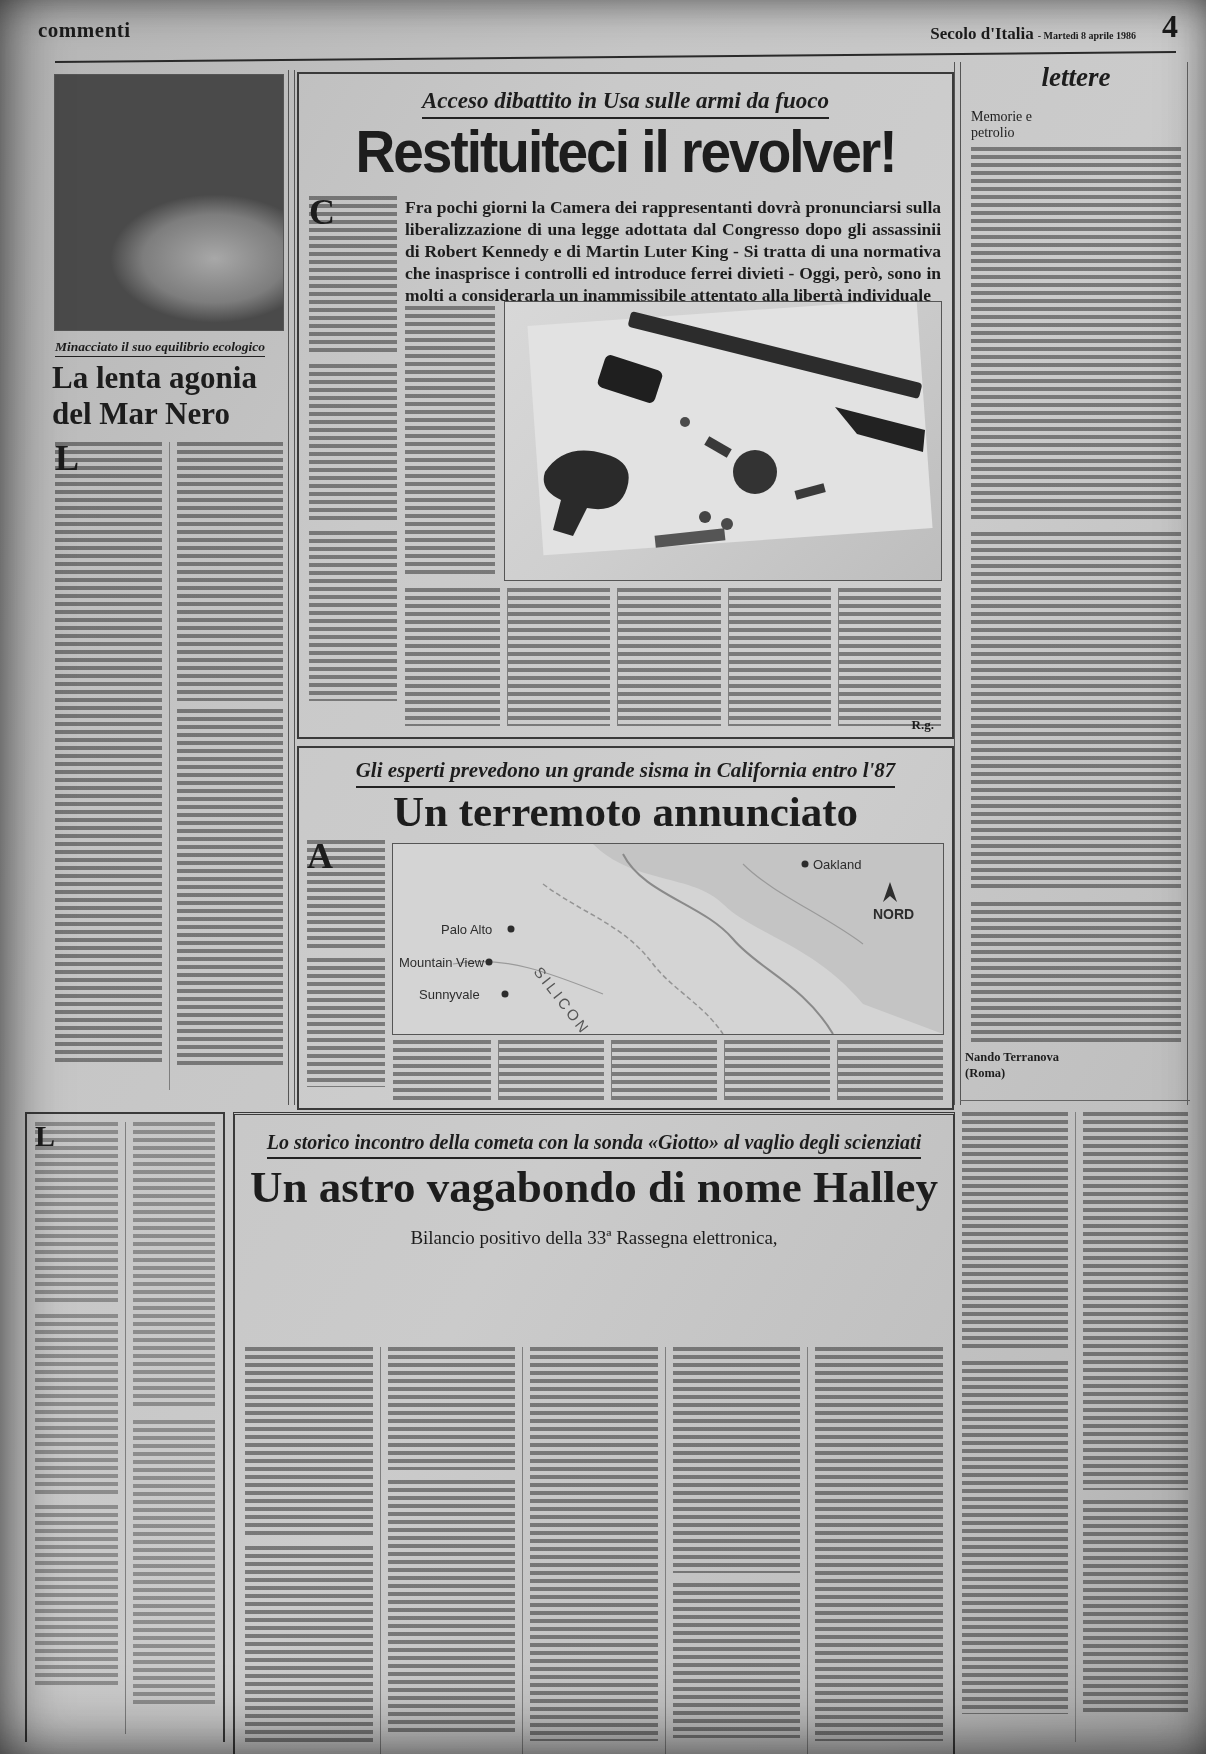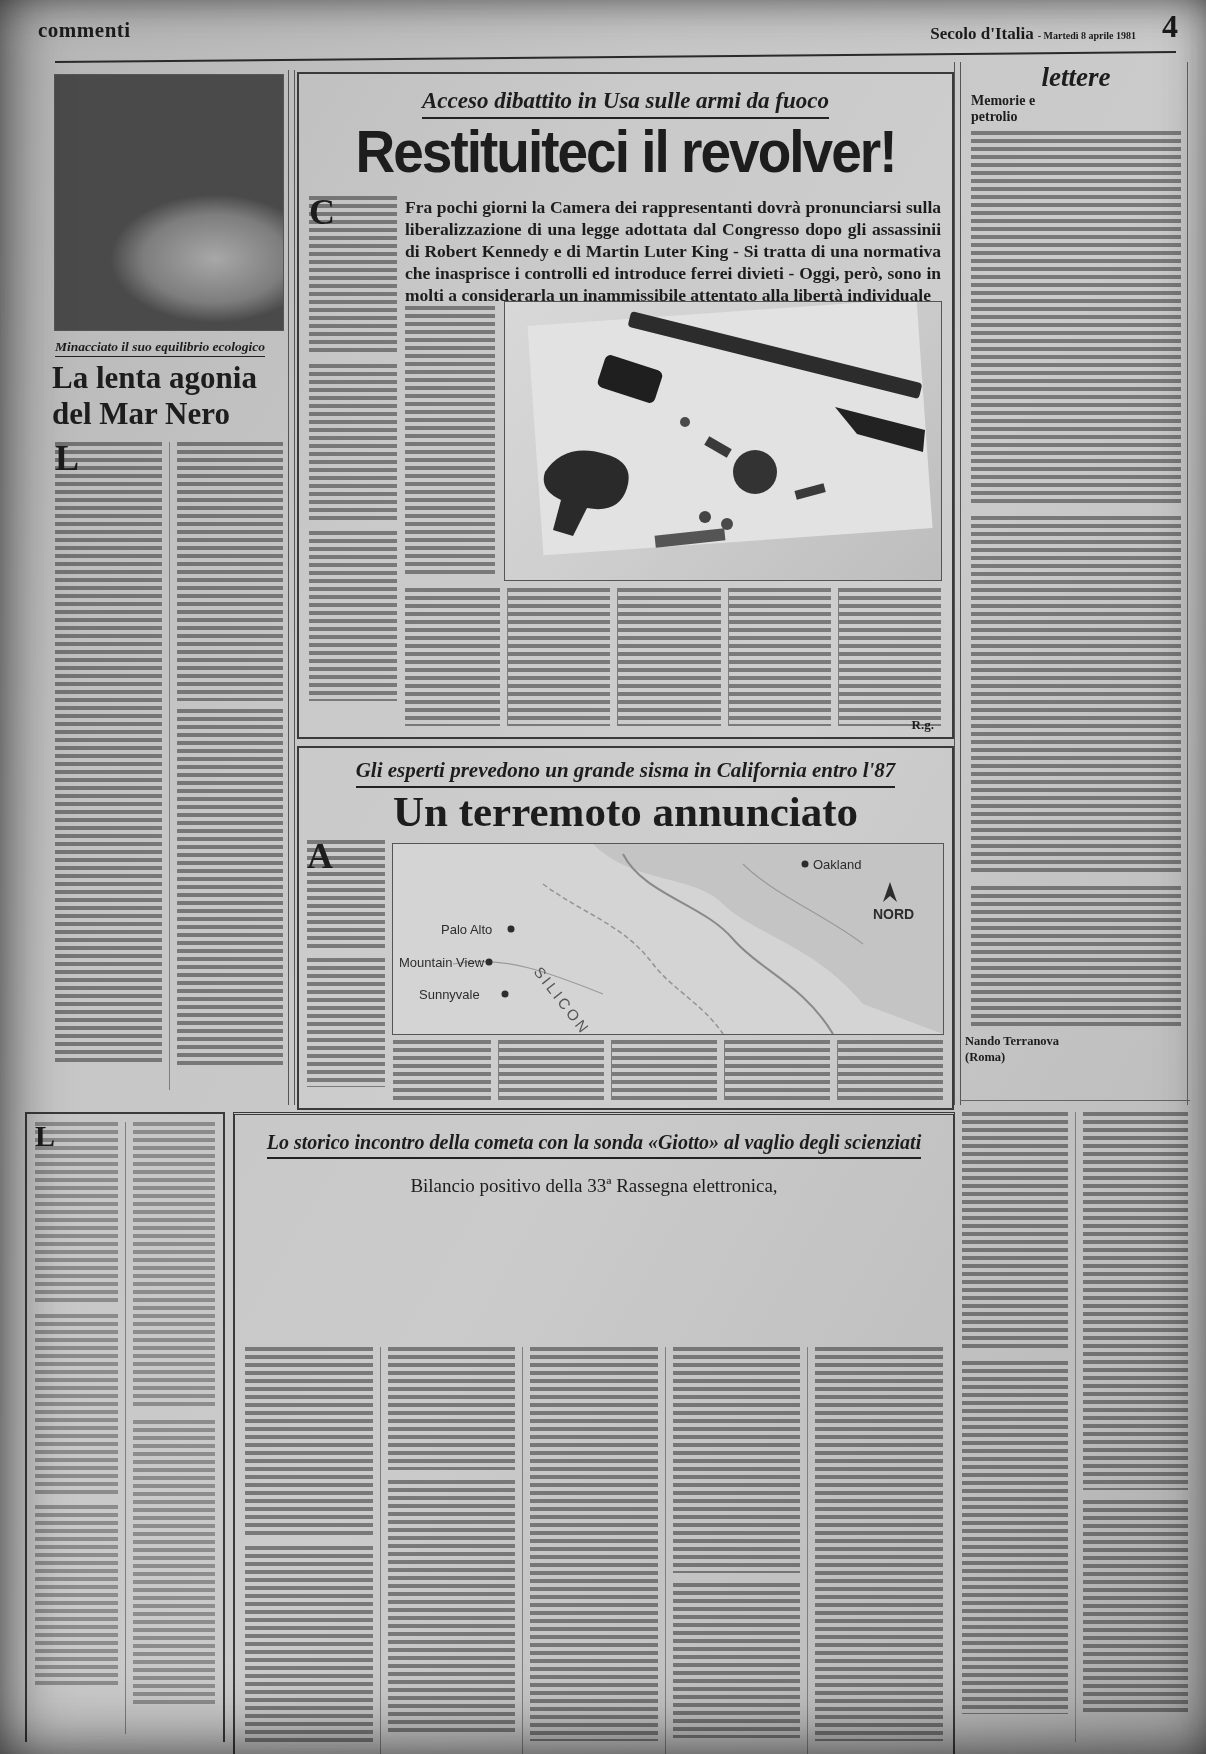--- a/index.html
+++ b/index.html
@@ -43,21 +43,21 @@
   .small-kicker{font-style:italic;font-weight:bold;font-size:14px;border-bottom:1.5px solid #222;padding-bottom:2px;}
 </style>
 </head>
 <body>
 
 <div class="page">
 
   <div class="abs section-label">commenti</div>
   <div class="abs masthead-wrap">
     <span class="masthead">Secolo d'Italia</span>
-    <span class="issue-date">- Martedì 8 aprile 1981</span>
+    <span class="issue-date">- Martedì 8 aprile 1986</span>
   </div>
   <div class="abs page-num">4</div>
   <div class="abs head-rule"></div>
 
   <div class="abs photo" style="left:55px;top:75px;width:228px;height:255px;
               background:radial-gradient(ellipse 130px 80px at 70% 72%,#a8a8a8 0%,#7d7d7d 55%,#4a4a4a 80%),linear-gradient(#2e2e2e,#505050);">
   </div>
   <div class="abs" style="left:55px;top:337px;width:228px;">
     <span class="small-kicker" style="font-size:13.5px;">Minacciato il suo equilibrio ecologico</span>
   </div>
@@ -115,21 +115,21 @@
       <div class="greek colpad"></div>
       <div class="greek colpad"></div>
       <div class="greek colpad"></div>
       <div class="greek colpad"></div>
     </div>
     <div class="sig" style="position:absolute;right:18px;bottom:4px;">R.g.</div>
   </div>
 
   <div class="abs" style="left:965px;top:62px;width:222px;height:1043px;border-right:1px solid #666;">
     <div style="text-align:center;font-size:27px;font-weight:bold;font-style:italic;">lettere</div>
-    <div style="width:100px;font-size:14px;font-weight:bold;line-height:1.15;margin:0 0 6px 6px;">Memorie e petrolio</div>
+    <div style="width:100px;font-size:14px;font-weight:normal;line-height:1.15;margin:16px 0 6px 6px;">Memorie e petrolio</div>
     <div class="greek" style="margin:4px 6px 0 6px;height:375px;"></div>
     <div class="greek" style="margin:10px 6px 0 6px;height:360px;"></div>
     <div class="greek" style="margin:10px 6px 0 6px;height:140px;"></div>
     <div style="margin:8px 10px 0 0;font-weight:bold;font-size:12.5px;line-height:1.25;">
       <div>Nando Terranova</div>
       <div>(Roma)</div>
     </div>
   </div>
 
   <div class="abs nbox" style="left:297px;top:746px;width:653px;height:360px;">
@@ -186,20 +186,21 @@
         <div class="greek-l" style="height:47%;"></div>
         <div class="greek-l" style="height:47%;margin-top:10px;"></div>
       </div>
     </div>
   </div>
 
   <div class="abs" style="left:233px;top:1112px;width:718px;height:642px;border-top:3px double #3a3a3a;border-left:2px solid #3a3a3a;border-right:2px solid #3a3a3a;">
     <div class="kicker" style="margin-top:16px;font-size:20px;">
       <span class="underlined">Lo storico incontro della cometa con la  sonda «Giotto» al vaglio degli scienziati</span>
     </div>
+    <div class="headline" style="margin-top:6px;font-size:45px;">Un astro vagabondo di nome Halley</div>
     <div style="margin-top:14px;text-align:center;font-size:19px;line-height:1.4;">
       <div>Bilancio positivo della 33ª Rassegna elettronica,</div>
     </div>
     <div class="cols" style="position:absolute;left:10px;right:10px;top:232px;bottom:0;">
       <div class="colpad">
         <div class="greek" style="height:46%;"></div>
         <div class="greek" style="height:48%;margin-top:10px;"></div>
       </div>
       <div class="colpad">
         <div class="greek" style="height:30%;"></div>

